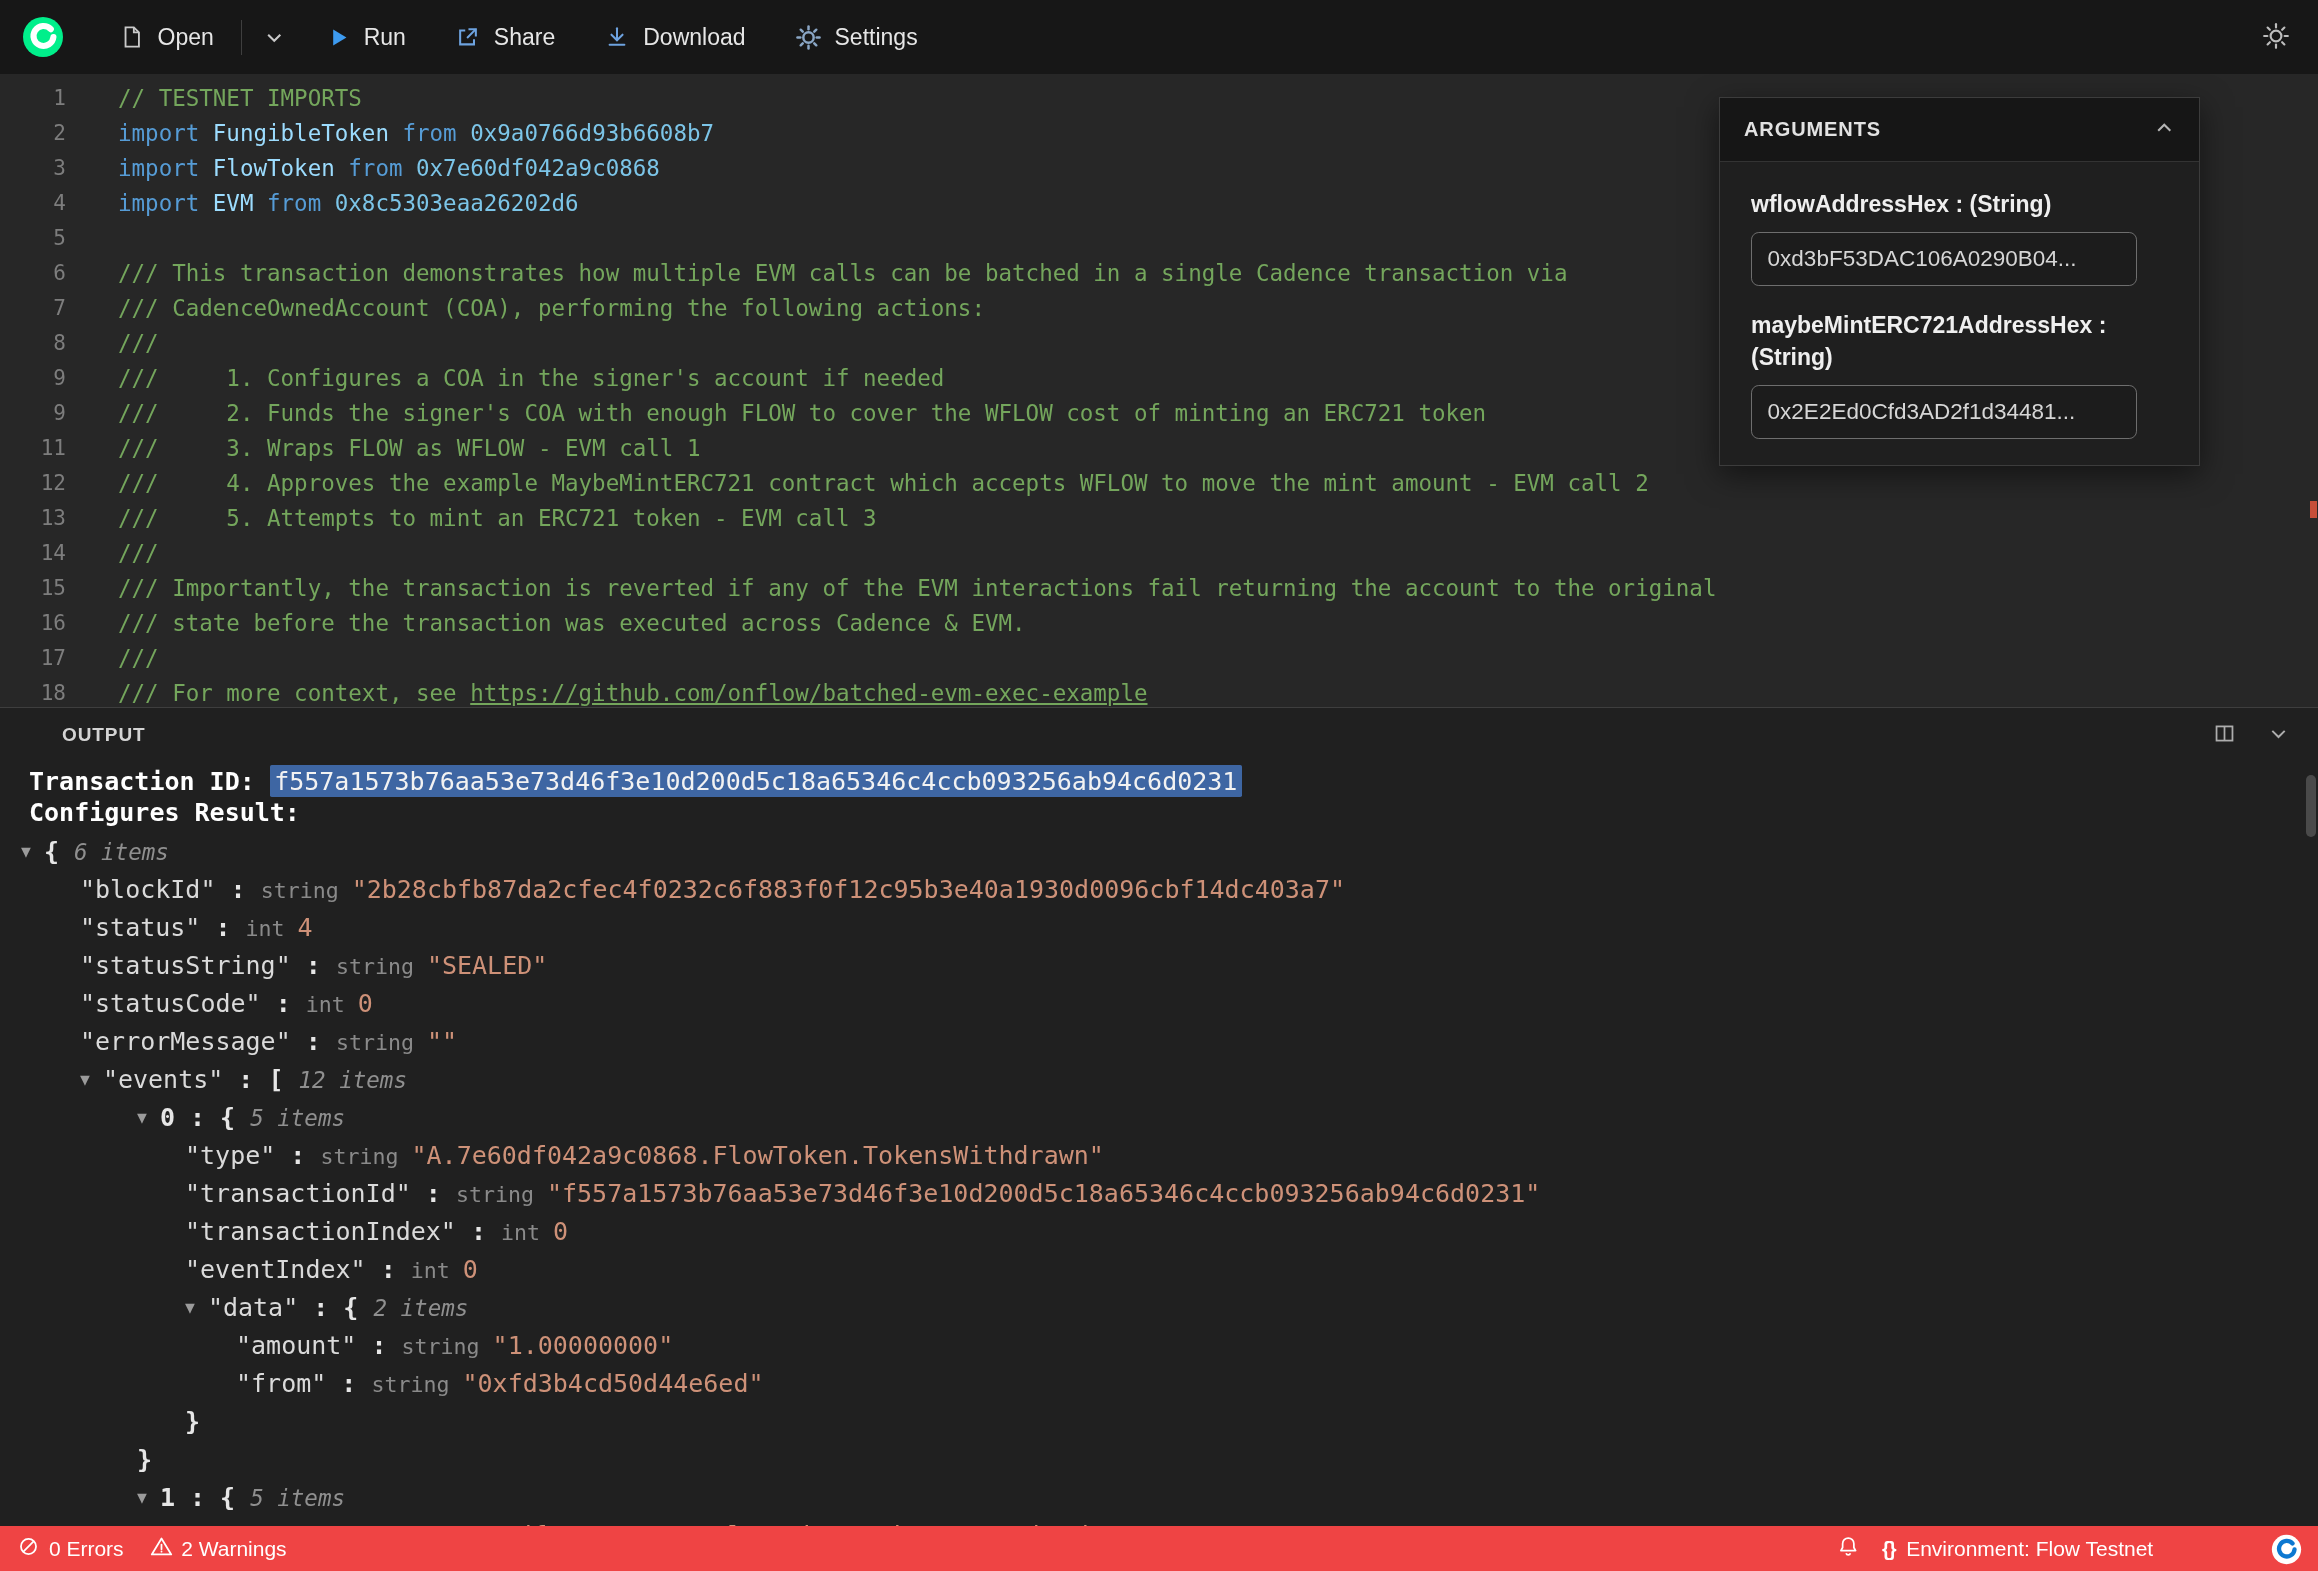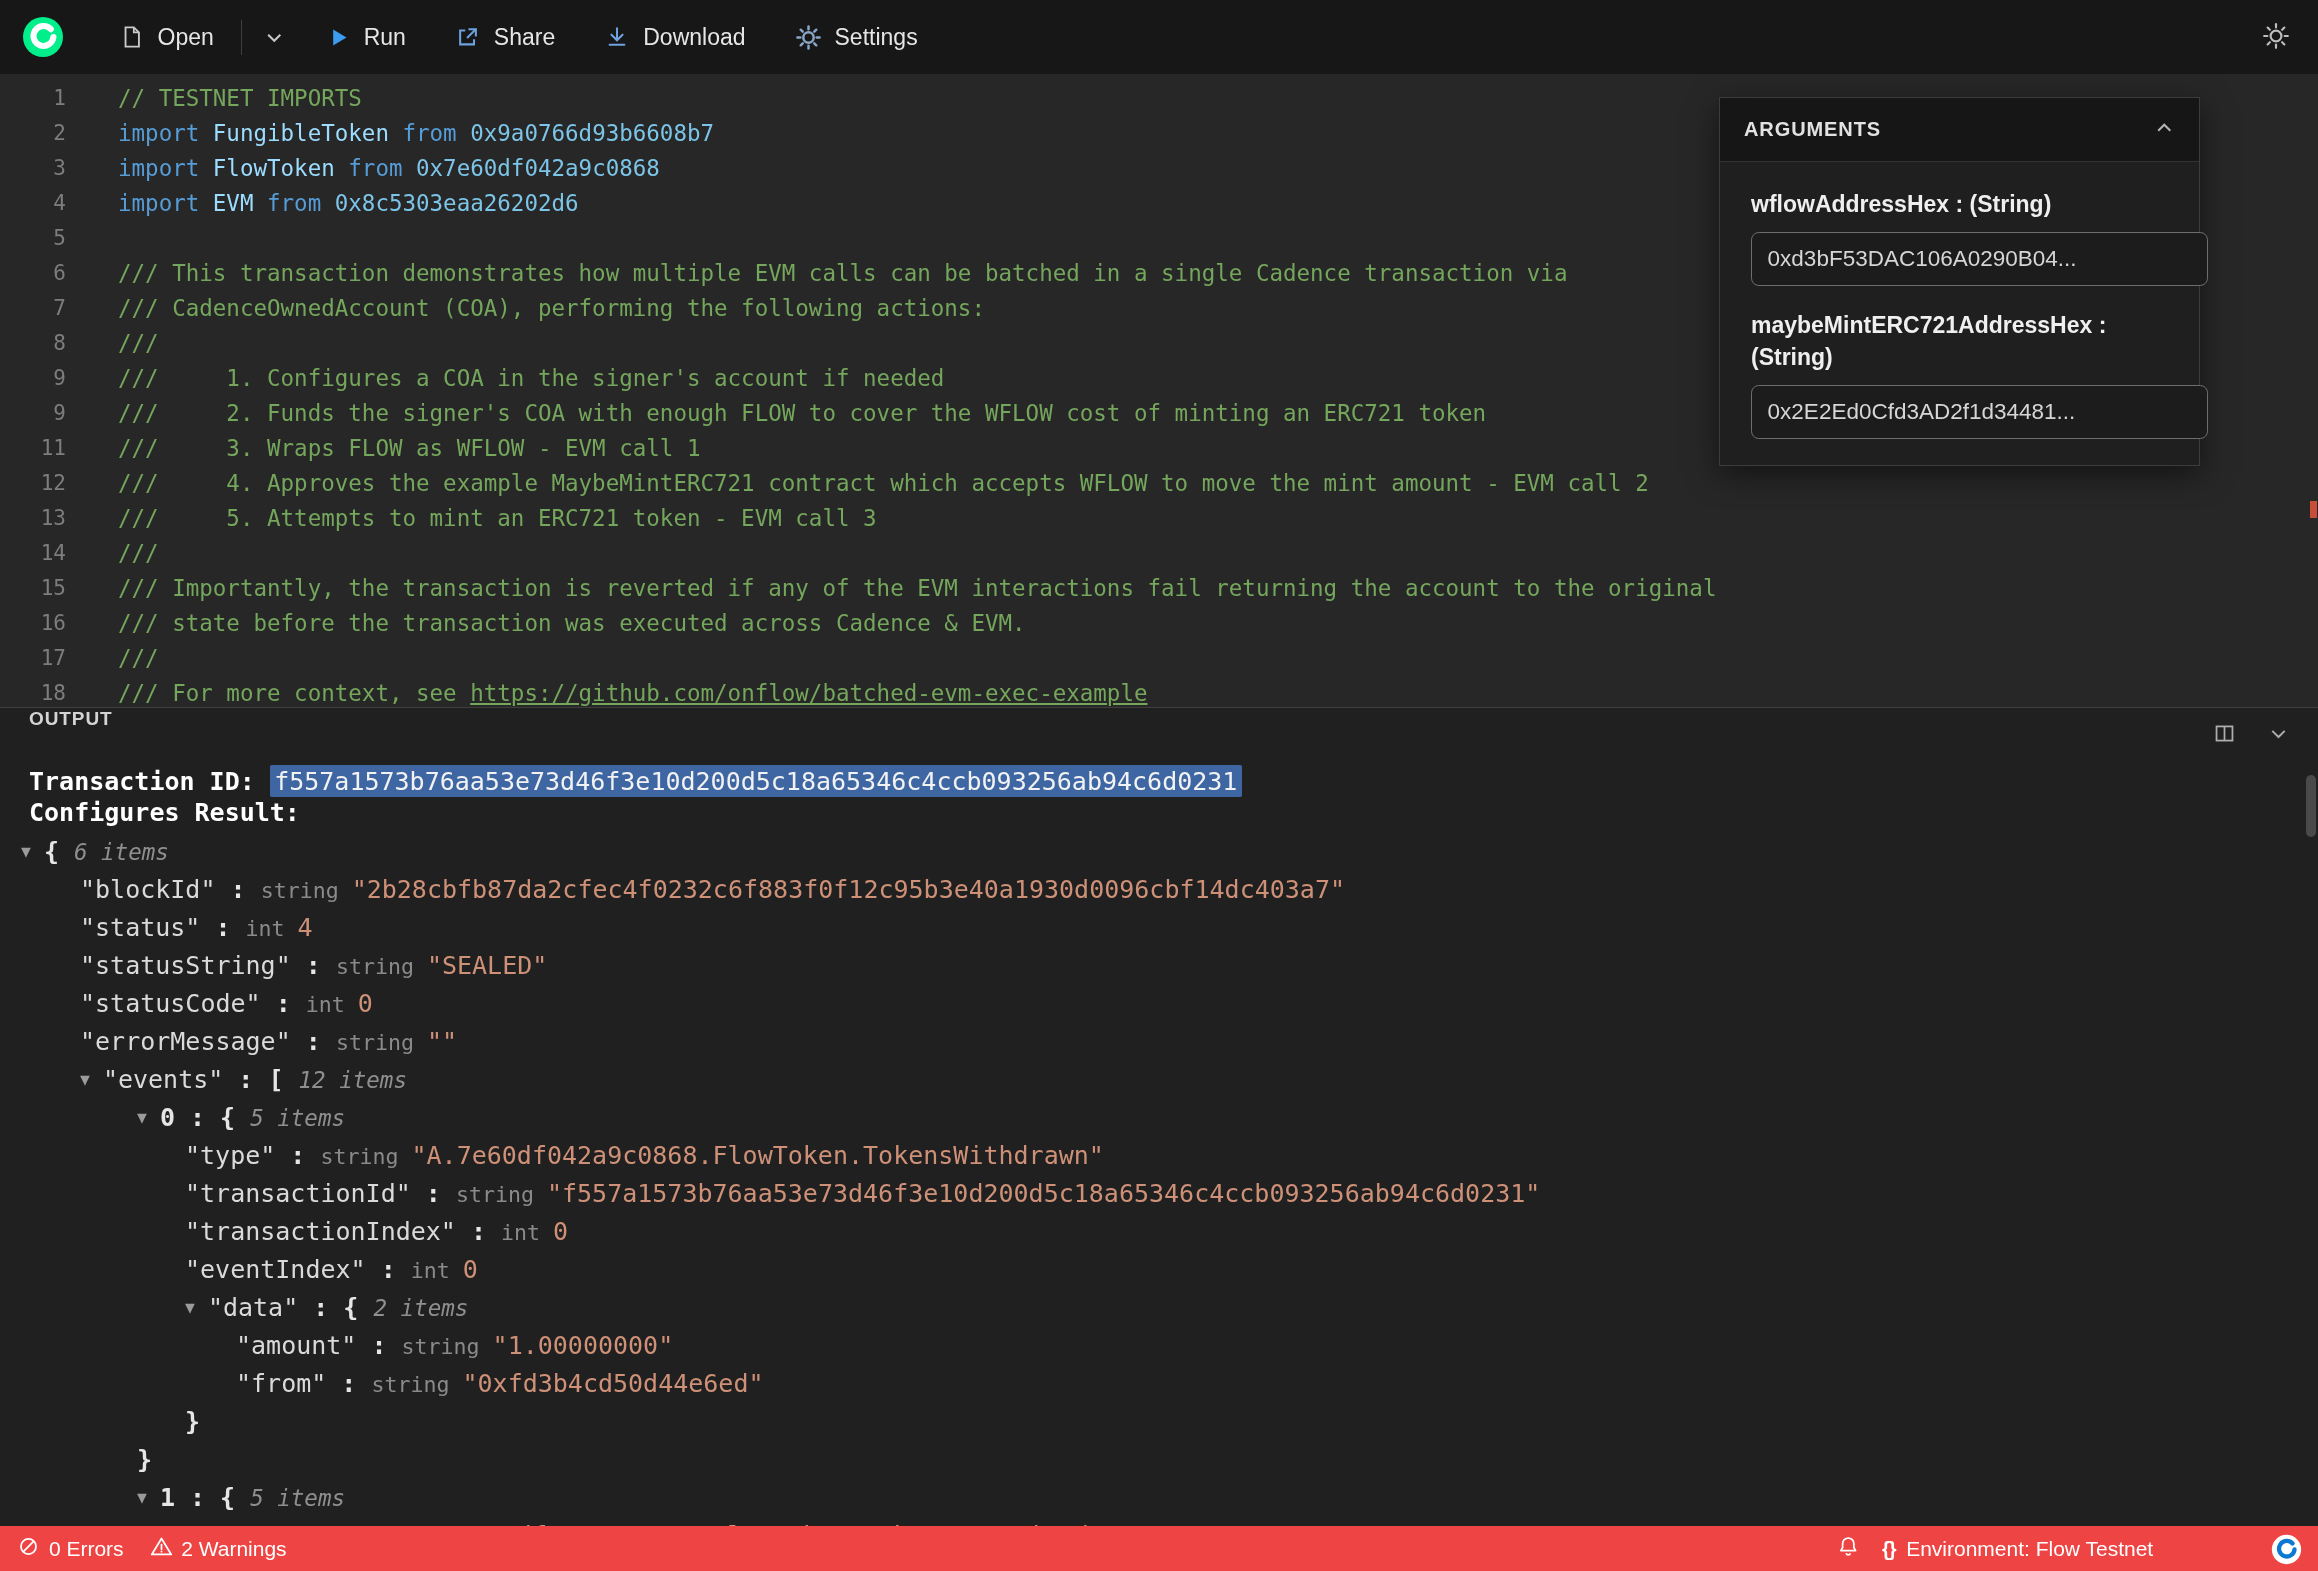--- a/index.html
+++ b/index.html
@@ -31,26 +31,26 @@
   .scroll-marker{position:absolute;right:1.7px;top:427px;width:7.8px;height:17.3px;background:#c74e39;}
 
   
   .args-panel{position:absolute;left:1719px;top:23px;width:481px;background:#1f1f1f;border:0.9px solid #3c3c3c;
               box-shadow:0 8.6px 29px rgba(0,0,0,.5);}
   .args-header{height:64px;background:#161616;border-bottom:0.9px solid #333;display:flex;align-items:center;
                justify-content:space-between;padding:0 24px;cursor:pointer;gap:28px;}
   .args-title{font-size:20px;font-weight:700;letter-spacing:0.9px;color:#e2e2e2;}
   .args-body{padding:3.5px 31px 26px 31px;}
   .arg-label{margin-top:22.5px;font-size:23px;font-weight:600;color:#efefef;line-height:1.4;}
-  .arg-input{display:block;margin-top:12px;width:457px;height:54px;background:#1c1c1c;border:0.9px solid #6e6e6e;
+  .arg-input{display:block;margin-top:12px;width:386px;height:54px;background:#1c1c1c;border:0.9px solid #6e6e6e;
              border-radius:7.8px;color:#d6d6d6;font-family:"Liberation Sans",sans-serif;font-size:22.5px;padding:0 15.6px;}
 
   
   .output{flex:1;background:#202020;border-top:0.9px solid #3e3e3e;position:relative;overflow:hidden;}
-  .output-header{height:54px;display:flex;padding:0 29px;}
+  .output-header{height:54px;display:flex;align-items:center;padding:0 29px;margin-left:33px;}
   .output-title{font-size:19px;font-weight:700;letter-spacing:0.9px;color:#d4d4d4;}
   .output-hicons{margin-left:auto;display:flex;align-items:center;gap:31px;}
   .output-hicons button{background:none;border:none;padding:0;cursor:pointer;}
   .output-content{height:765px;overflow:hidden;padding-top:3.5px;
                   font-family:"DejaVu Sans Mono",monospace;font-size:25px;color:#d8d8d8;}
   .tx-line{padding-left:29px;line-height:31px;height:31px;white-space:pre;}
   .tx-label{font-weight:700;color:#ffffff;}
   .tx-id{background:#3e66a3;color:#f2f2f2;padding:1.7px 4.3px;border-radius:1.7px;cursor:text;}
   .tree{margin-top:5.2px;}
   .tree-row{height:38px;line-height:38px;white-space:pre;}

